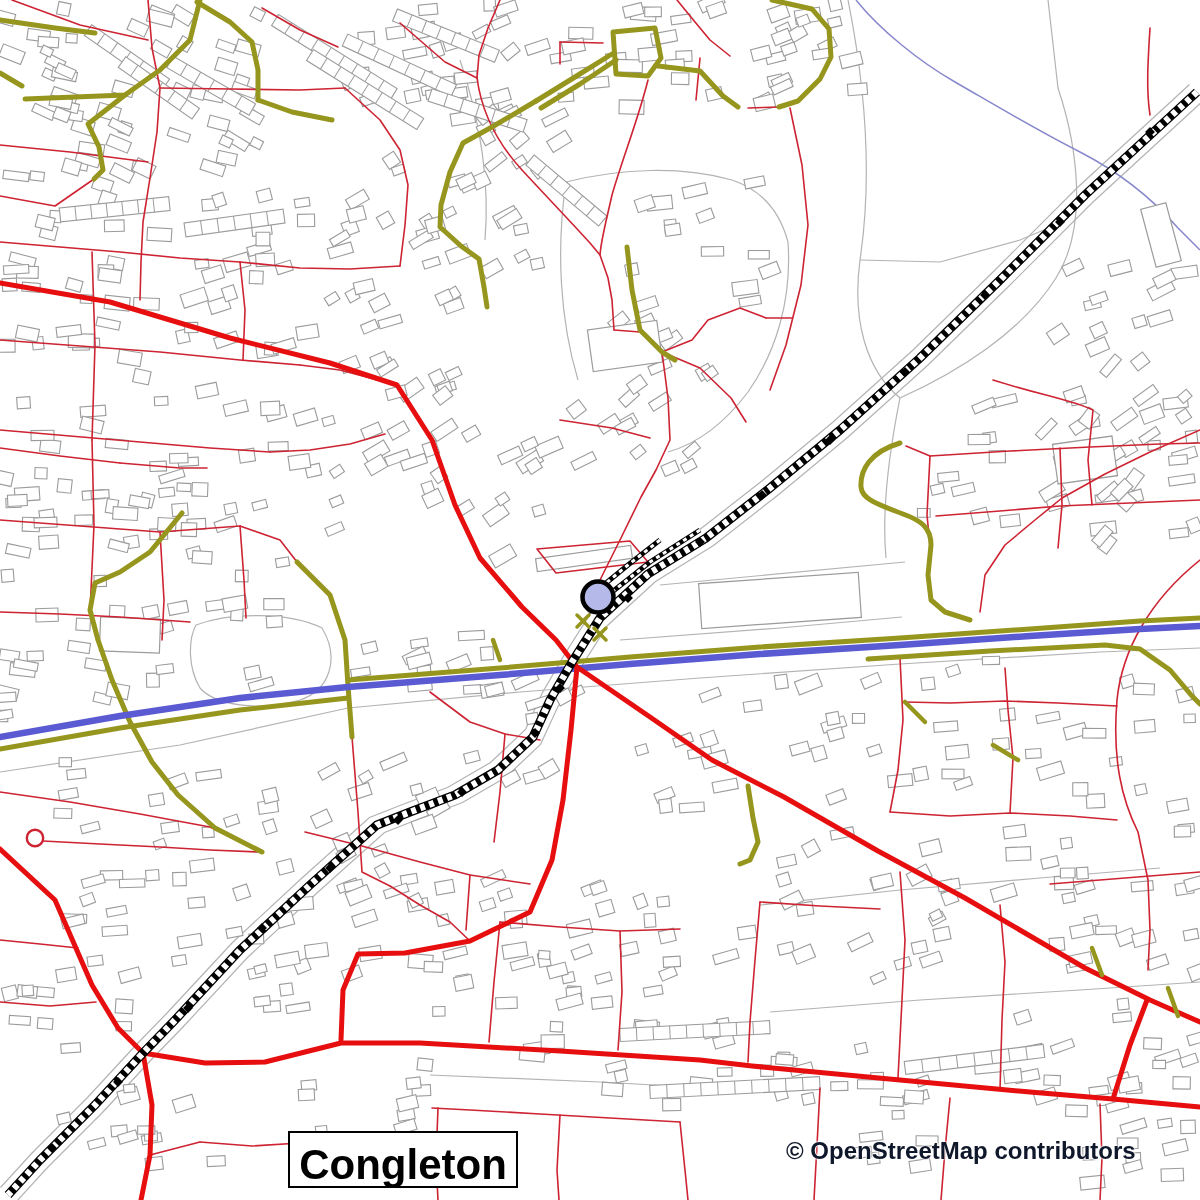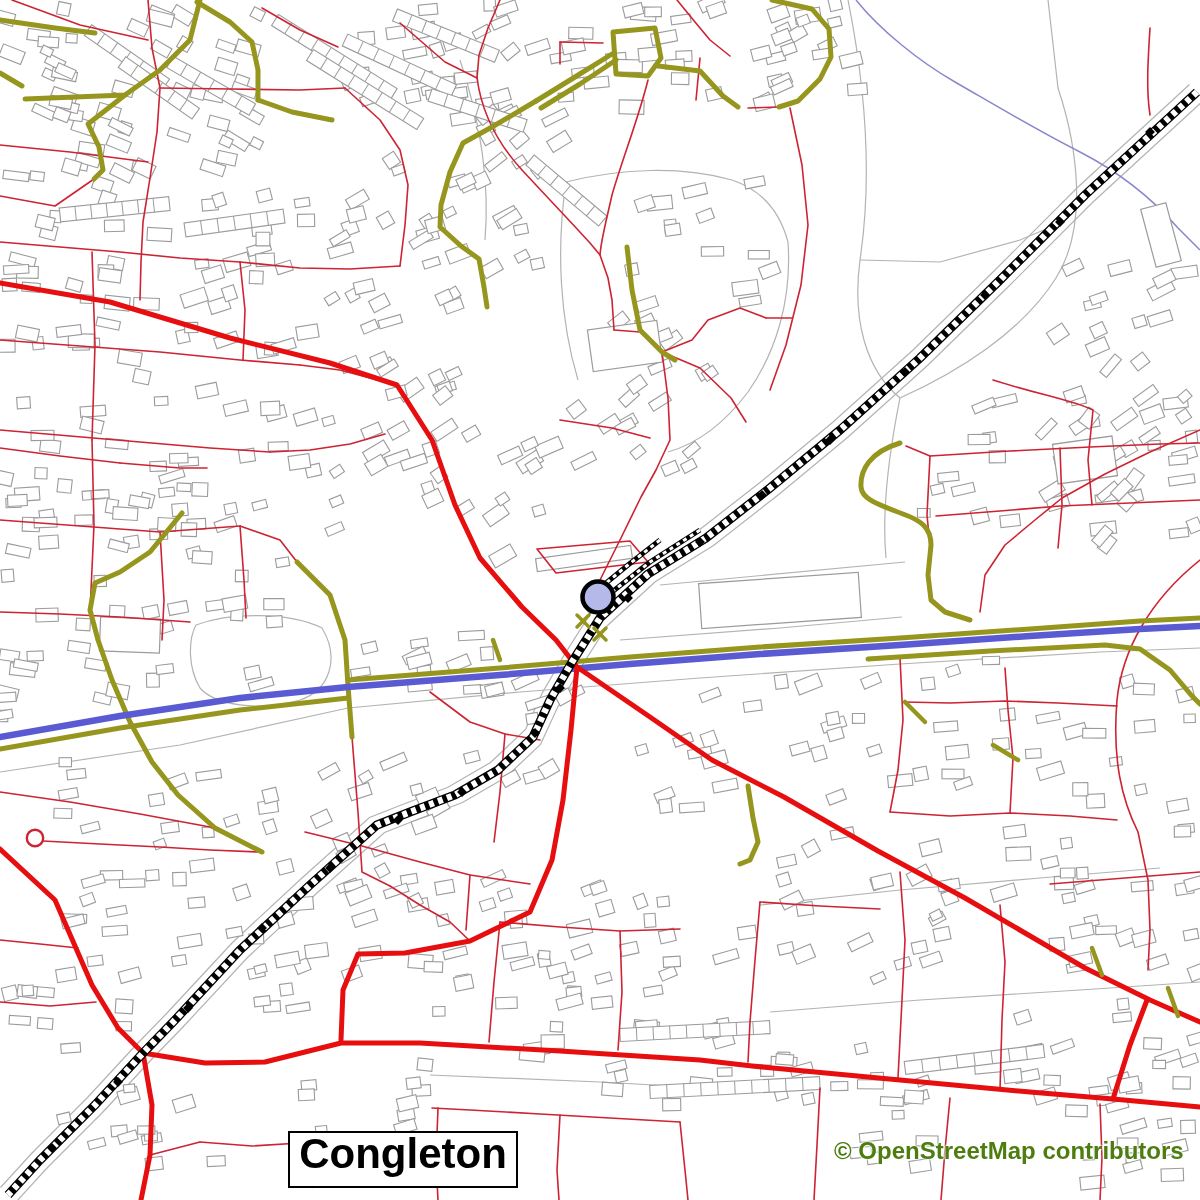--- a/index.html
+++ b/index.html
@@ -2,30 +2,29 @@
 <html><head>
 <meta charset="utf-8">
 <style>
   html,body{margin:0;padding:0;background:#ffffff;}
   body{width:1200px;height:1200px;overflow:hidden;font-family:"Liberation Sans",sans-serif;}
   .map-wrap{position:relative;width:1200px;height:1200px;background:#fff;}
   #map-svg{position:absolute;left:0;top:0;width:1200px;height:1200px;}
   .place-label-box{
     position:absolute;left:288px;top:1131px;width:230px;height:57px;
     background:#ffffff;border:2.5px solid #000;box-sizing:border-box;
-    display:flex;align-items:flex-start;justify-content:center;z-index:5;
+    display:flex;align-items:flex-end;justify-content:center;z-index:5;
   }
   .place-label-box span{
     font-size:42px;font-weight:bold;color:#000;line-height:1;letter-spacing:0px;white-space:nowrap;
   }
   .map-attribution{
-    position:absolute;left:786px;top:1134px;z-index:5;color:#4d7c0f;
+    position:absolute;left:786px;top:1134px;z-index:5;color:#0f172a;
     font-size:24px;font-weight:bold;line-height:33px;white-space:nowrap;
     text-shadow:0 0 2px #fff,0 0 2px #fff,0 0 3px #fff;
-    margin-left:48px;
   }
   .map-attribution div{white-space:nowrap;}
 </style>
 </head>
 <body>
 
 <div class="map-wrap">
   <svg id="map-svg" viewBox="0 0 1200 1200" xmlns="http://www.w3.org/2000/svg">
       <g>
         <path d="M 0,772 L 180,745 348,708 520,692 700,678 900,664 1100,652 1200,648" fill="none" stroke="#b3b3b3" stroke-width="1.2"></path>

